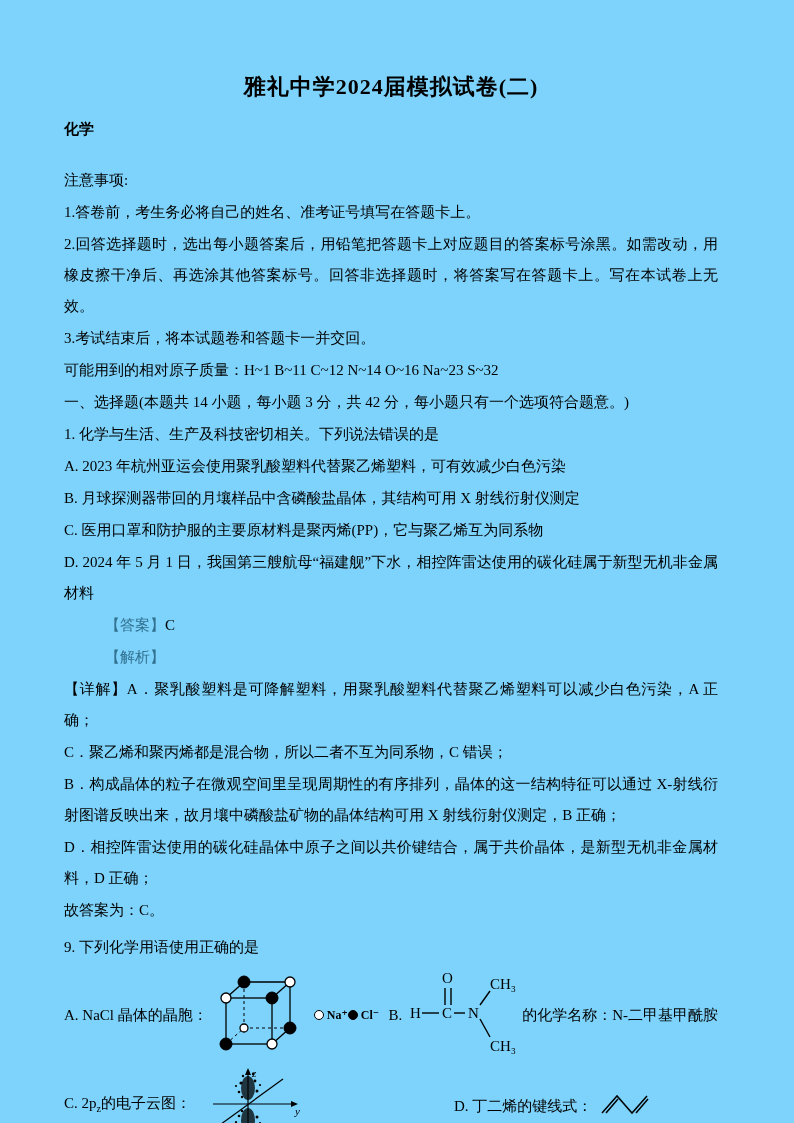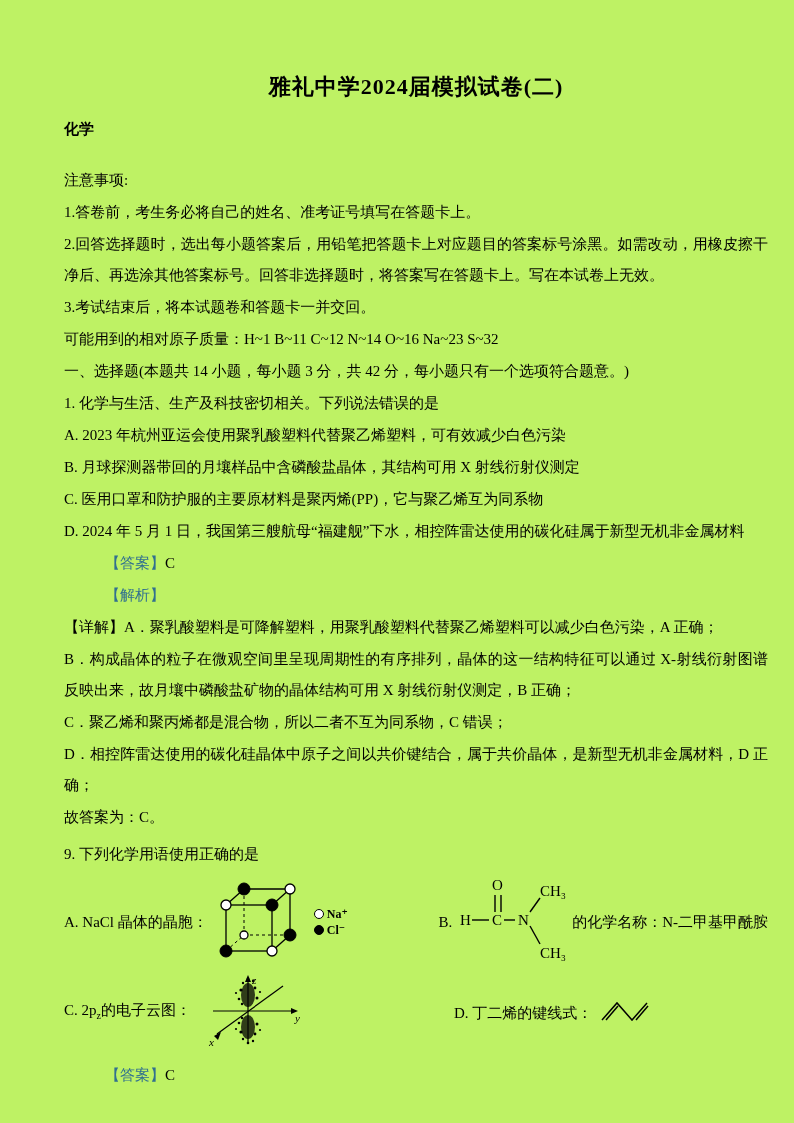--- a/index.html
+++ b/index.html
@@ -1,19 +1,19 @@
 <!DOCTYPE html>
 <html><head>
 <meta charset="utf-8">
 <style>
   html,body{margin:0;padding:0;background:#888;}
   .page{
-    width:794px;height:1123px;margin:0 auto;background:#bef264;
+    width:794px;height:1123px;margin:0 auto;background:#7dd3fc;
     position:relative;box-sizing:border-box;
-    padding:58px 26px 40px 64px;
+    padding:58px 76px 40px 64px;
     font-family:"Liberation Serif","DejaVu Serif",serif;
     color:#000;font-size:15px;overflow:hidden;
   }
   .title{
     text-align:center;font-size:22px;font-weight:bold;
     margin:14px 0 18px 0;letter-spacing:1px;
   }
   .subject{
     font-size:15px;font-weight:bold;margin:0 0 26px 0;
   }
@@ -21,21 +21,21 @@
   .para{
     line-height:31px;text-align:justify;margin-bottom:1px;
   }
   .bold{font-weight:normal;}
   .answer-label{color:#31708f;margin-left:41px;}
   .opt-row{display:flex;align-items:center;margin:4px 0 2px 0;}
   .opt-left{width:390px;display:flex;align-items:center;}
   .opt-right{flex:1;display:flex;align-items:center;}
   .inline-label{white-space:nowrap;line-height:31px;}
   .figure{display:inline-block;}
-  .legend{display:inline-flex;flex-direction:column;margin-left:2px;font-size:12px;font-weight:bold;}
+  .legend{display:inline-flex;flex-direction:row;margin-left:2px;font-size:12px;font-weight:bold;}
   .legend-item{display:flex;align-items:center;height:16px;}
   .dot{width:8px;height:8px;border-radius:50%;display:inline-block;margin-right:3px;}
   .dot-open{border:1.5px solid #000;background:#fff;}
   .dot-fill{background:#000;border:1.5px solid #000;}
   sub{font-size:10px;}
   .q2b{display:flex;align-items:center;}
   svg text{font-family:"Liberation Serif","DejaVu Serif",serif;}
 </style>
 </head>
 <body>
@@ -57,22 +57,22 @@
   <p class="para">1. 化学与生活、生产及科技密切相关。下列说法错误的是</p>
   <p class="para">A. 2023 年杭州亚运会使用聚乳酸塑料代替聚乙烯塑料，可有效减少白色污染</p>
   <p class="para">B.  月球探测器带回的月壤样品中含磷酸盐晶体，其结构可用 X 射线衍射仪测定</p>
   <p class="para">C.  医用口罩和防护服的主要原材料是聚丙烯(PP)，它与聚乙烯互为同系物</p>
   <p class="para">D. 2024 年 5 月 1 日，我国第三艘航母“福建舰”下水，相控阵雷达使用的碳化硅属于新型无机非金属材料</p>
 
   <p class="para"><span class="answer-label">【答案】</span><span>C</span></p>
   <p class="para"><span class="answer-label">【解析】</span></p>
 
   <p class="para">【详解】A．聚乳酸塑料是可降解塑料，用聚乳酸塑料代替聚乙烯塑料可以减少白色污染，A 正确；</p>
+  <p class="para">C．聚乙烯和聚丙烯都是混合物，所以二者不互为同系物，C 错误；</p>
   <p class="para">B．构成晶体的粒子在微观空间里呈现周期性的有序排列，晶体的这一结构特征可以通过 X-射线衍射图谱反映出来，故月壤中磷酸盐矿物的晶体结构可用 X 射线衍射仪测定，B 正确；</p>
-  <p class="para">C．聚乙烯和聚丙烯都是混合物，所以二者不互为同系物，C 错误；</p>
   <p class="para">D．相控阵雷达使用的碳化硅晶体中原子之间以共价键结合，属于共价晶体，是新型无机非金属材料，D 正确；</p>
   <p class="para">故答案为：C。</p>
 
   <p class="para" style="margin-top:6px;">9. 下列化学用语使用正确的是</p>
 
   <div class="opt-row">
     <div class="opt-left">
       <span class="inline-label">A. NaCl 晶体的晶胞：</span>
       <span class="figure">
         <svg width="104" height="78" viewBox="0 0 104 78">

